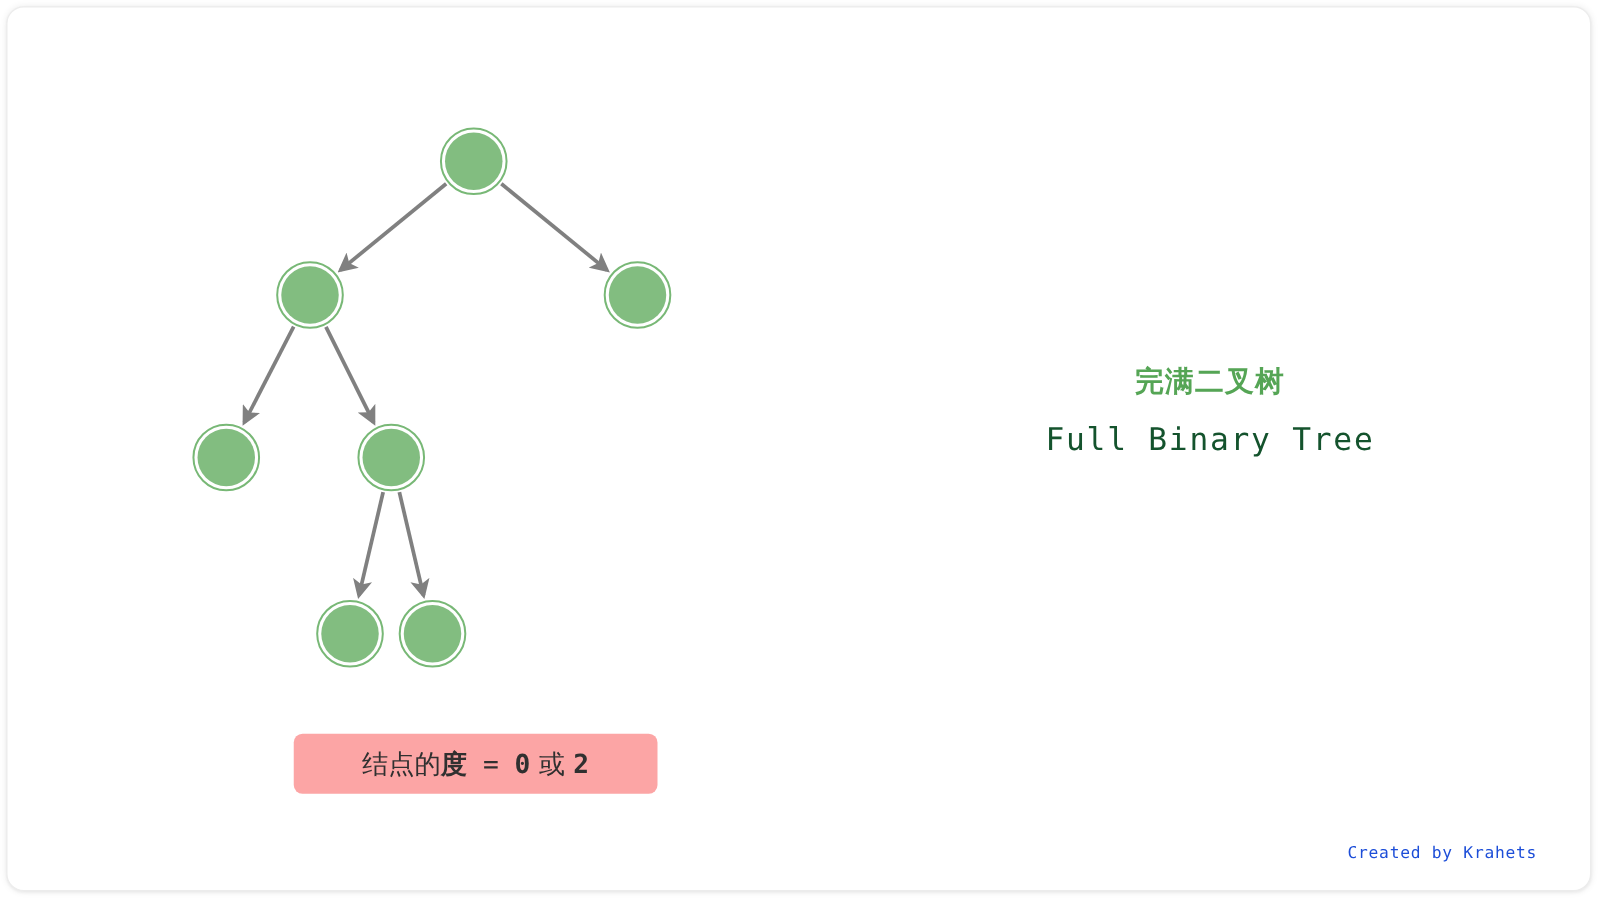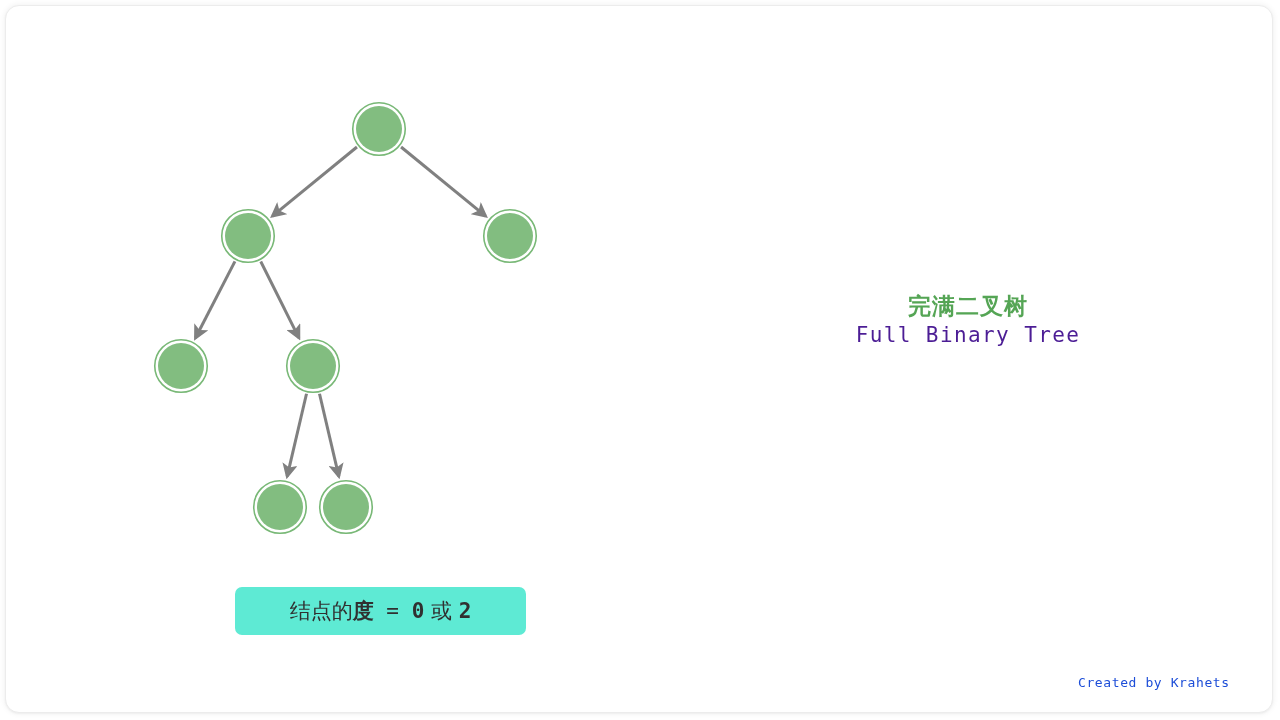--- a/index.html
+++ b/index.html
@@ -55,38 +55,38 @@
   }
   #title-zh {
     font-family: "DejaVu Sans", "Liberation Sans", sans-serif;
     font-size: 23px;
     font-weight: bold;
     color: #55a555;
     letter-spacing: 1px;
     line-height: 28px;
   }
   #title-en {
-    margin-top: 3px;
+    margin-top: 20px;
     font-family: "DejaVu Sans Mono", "Liberation Mono", monospace;
-    font-size: 21px;
+    font-size: 25px;
     font-weight: normal;
-    color: #4c1d95;
+    color: #14532d;
     letter-spacing: 1.4px;
     line-height: 24px;
   }
 
   
   #caption-box {
     position: absolute;
     left: 235px;
     top: 587px;
     width: 291px;
     height: 48px;
     box-sizing: border-box;
-    background: #5eead4;
+    background: #fca5a5;
     border-radius: 7px;
     display: flex;
     align-items: center;
     justify-content: center;
   }
   .cap-text {
     font-family: "DejaVu Sans", "Liberation Sans", sans-serif;
     font-size: 21px;
     color: #303030;
     white-space: pre;

